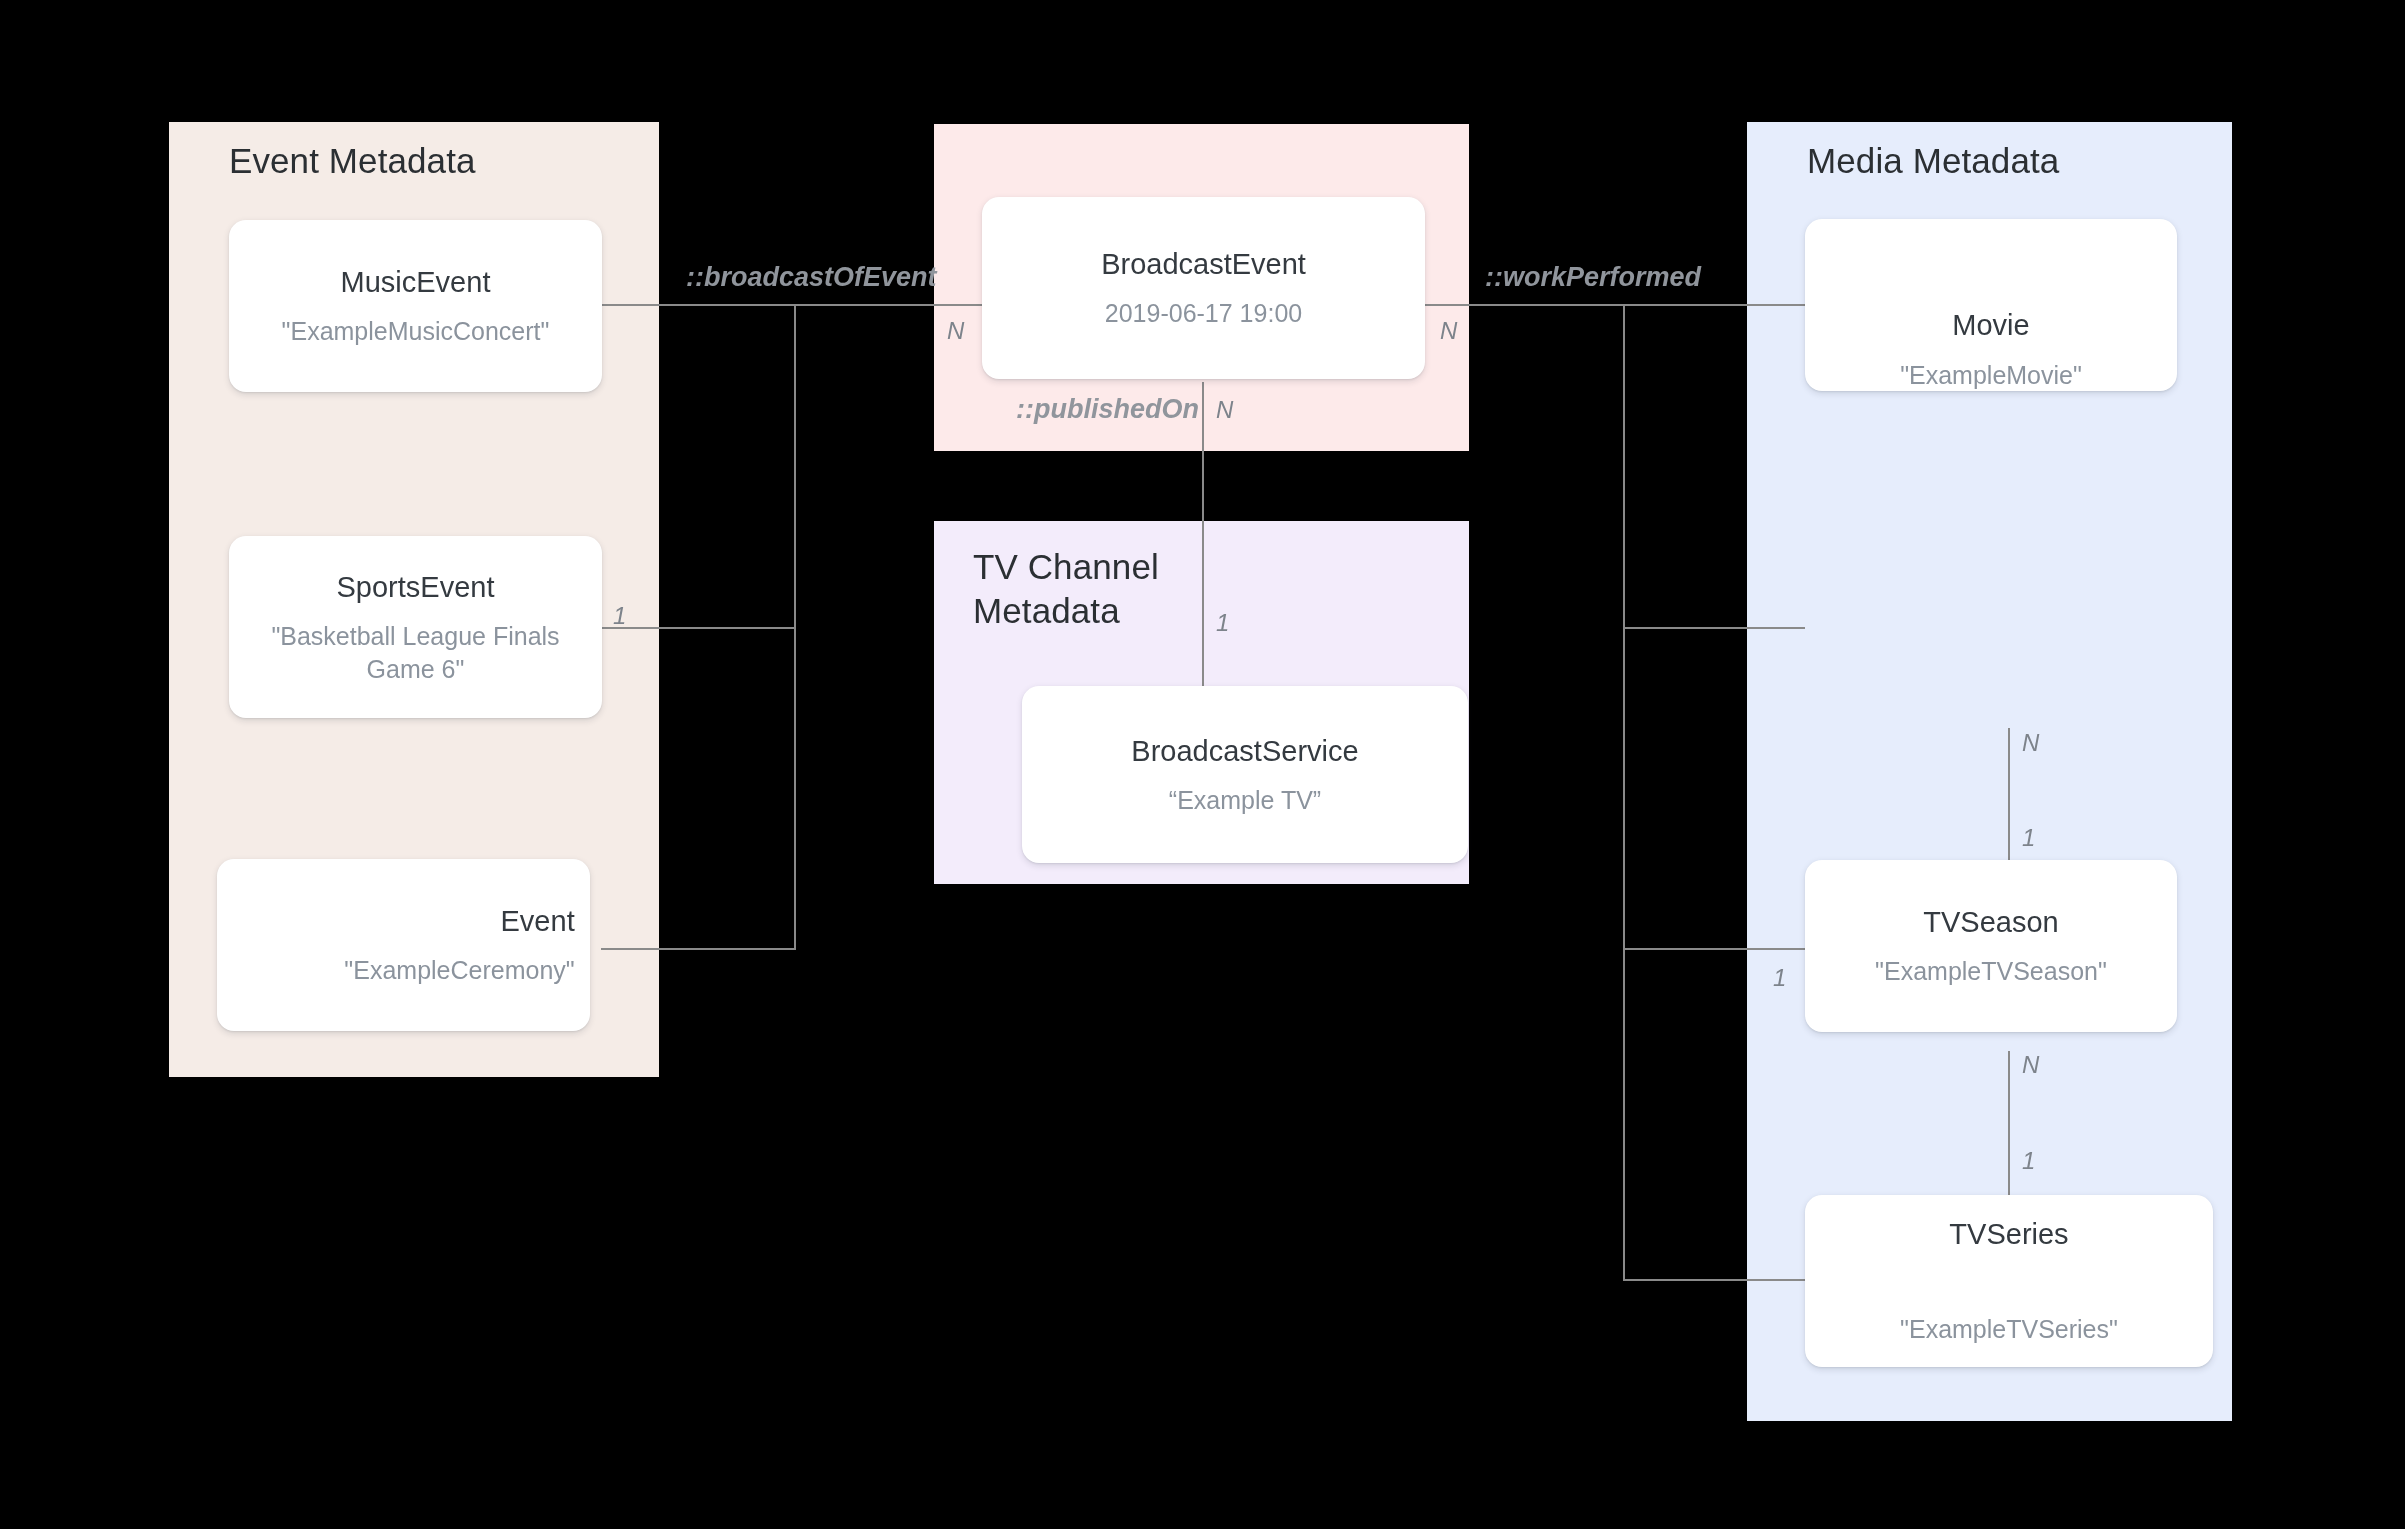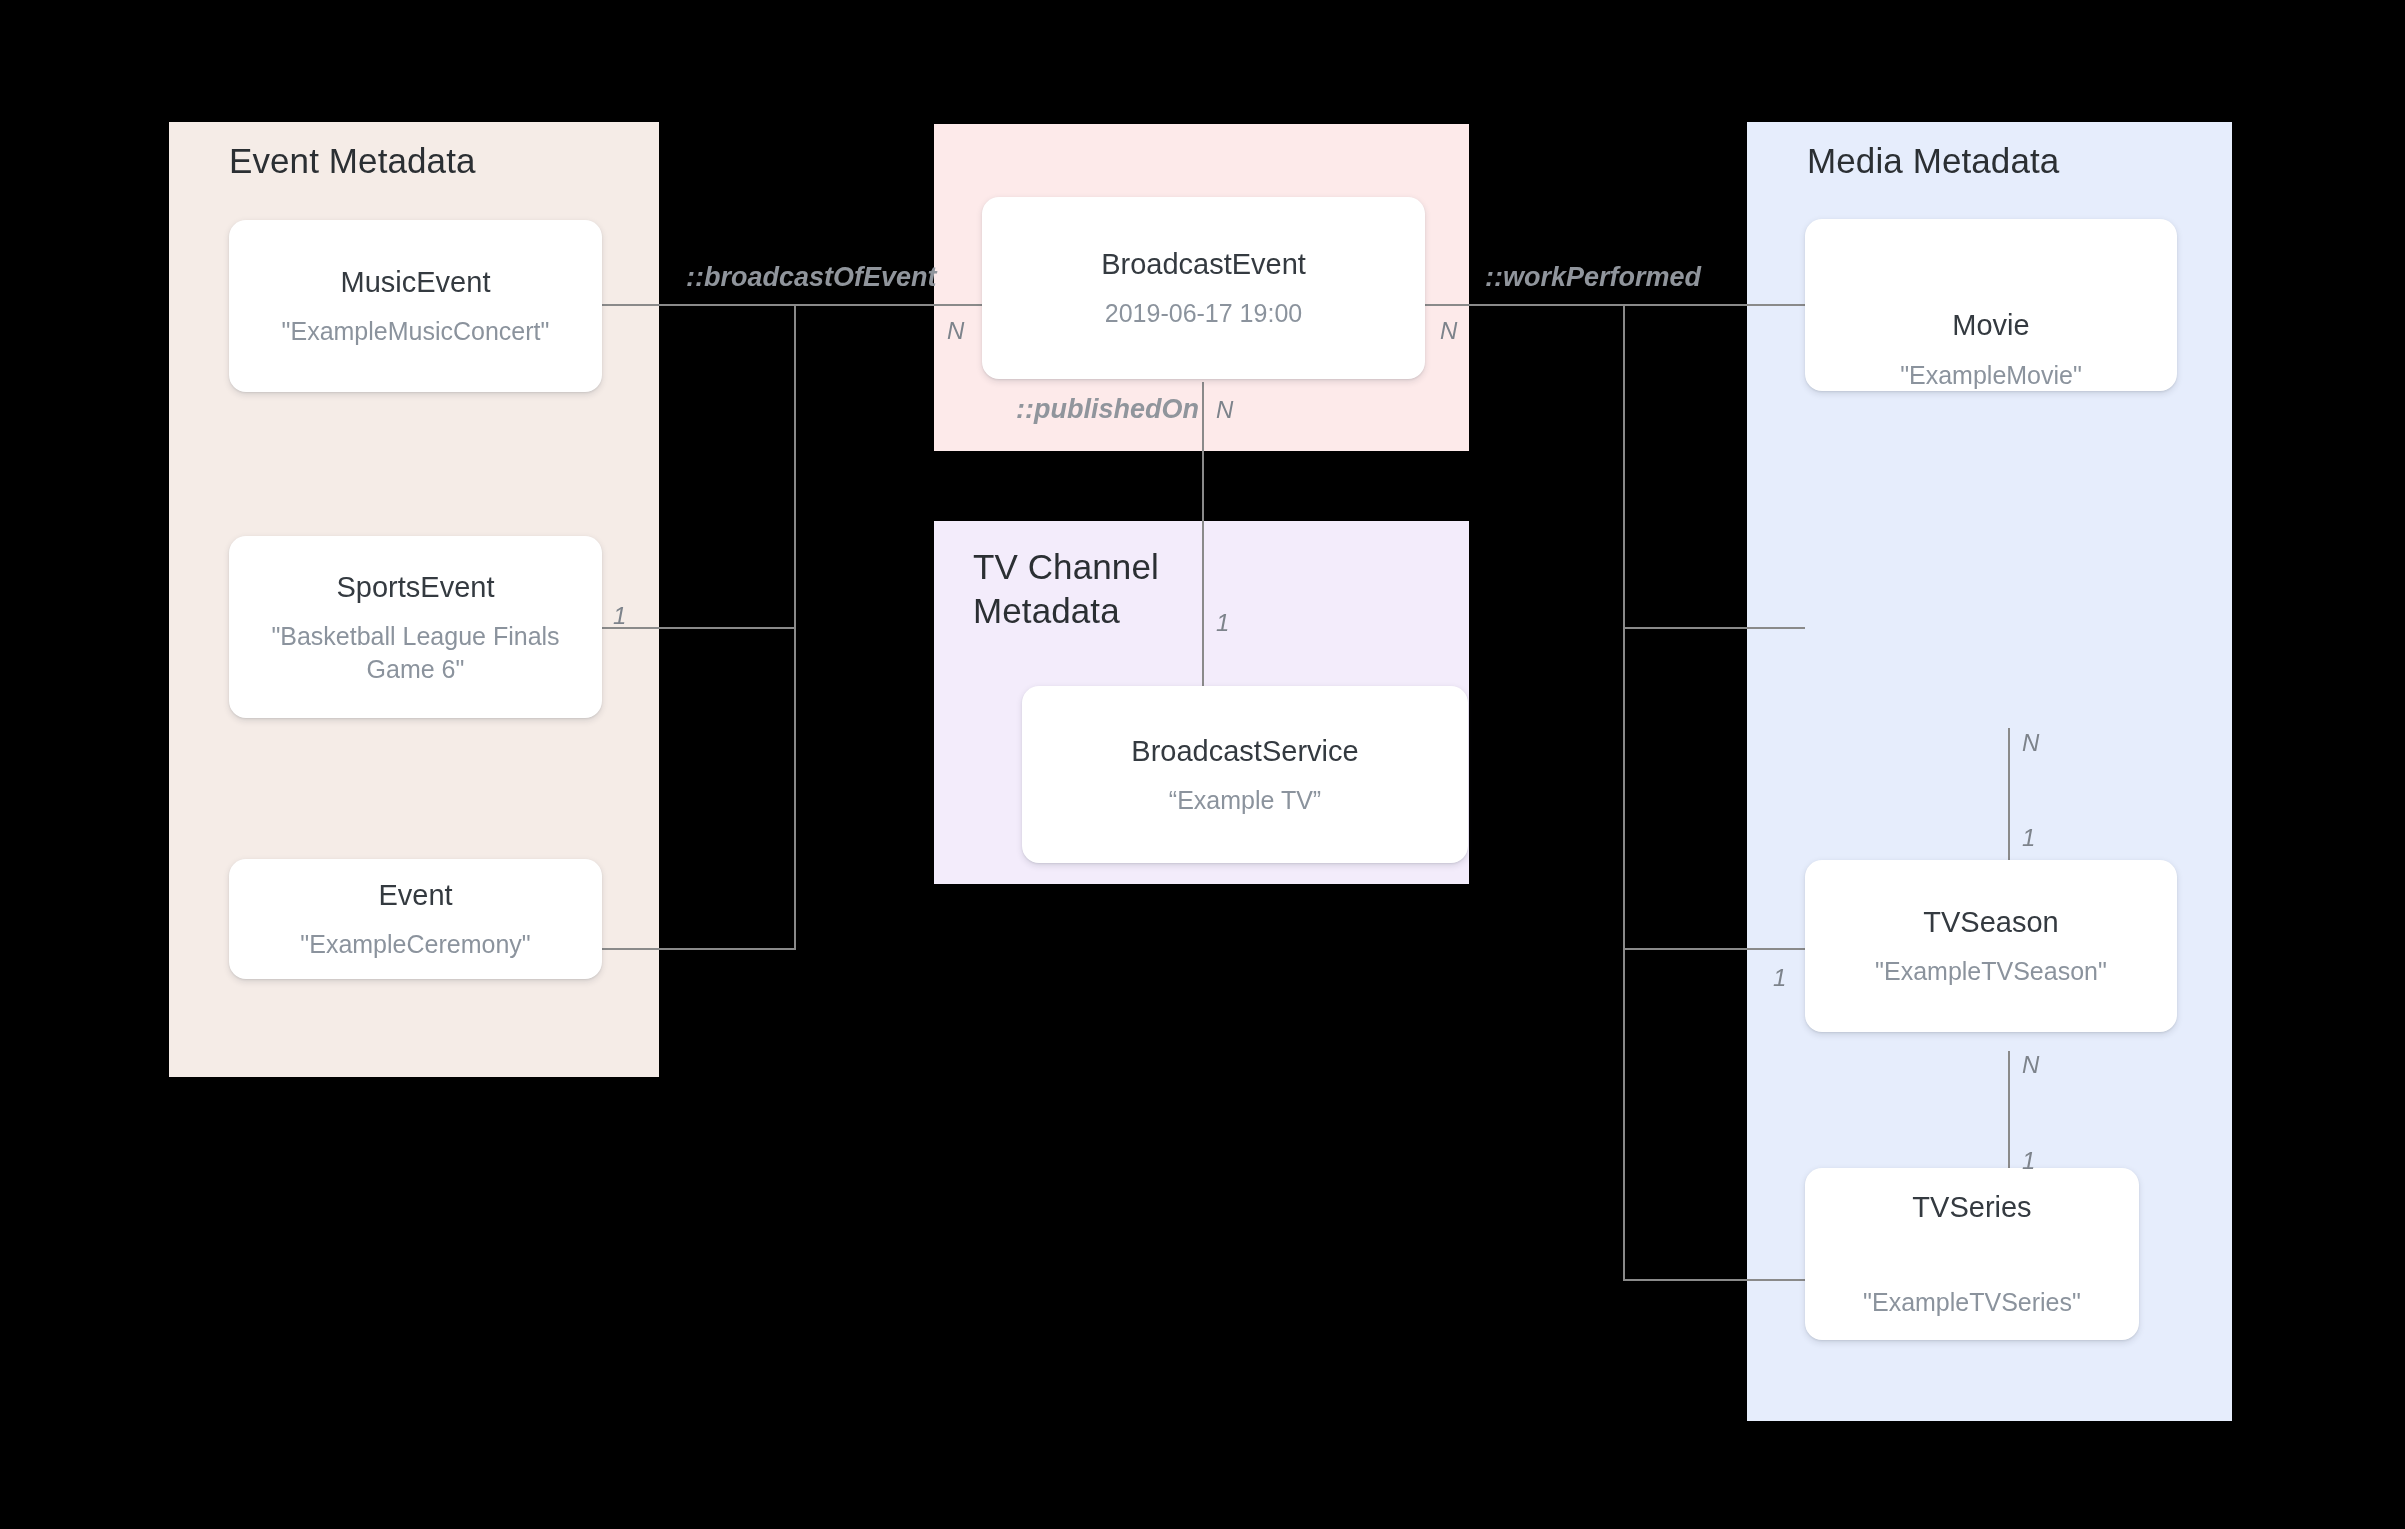--- a/index.html
+++ b/index.html
@@ -141,21 +141,21 @@
   <div class="card" style="left:229px; top:220px; width:373px; height:172px;">
     <div class="cls">MusicEvent</div>
     <div class="val">"ExampleMusicConcert"</div>
   </div>
 
   <div class="card" style="left:229px; top:536px; width:373px; height:182px;">
     <div class="cls">SportsEvent</div>
     <div class="val">"Basketball League Finals Game 6"</div>
   </div>
 
-  <div class="card" style="left:229px; top:859px; width:373px; height:120px;">
+  <div class="card" style="left:217px; top:859px; width:373px; height:172px;align-items:flex-end;">
     <div class="cls">Event</div>
     <div class="val">"ExampleCeremony"</div>
   </div>
 
   <div class="card" style="left:982px; top:197px; width:443px; height:182px;">
     <div class="cls">BroadcastEvent</div>
     <div class="val">2019-06-17 19:00</div>
   </div>
 
   <div class="card" style="left:978px; top:686px; width:446px; height:177px;margin-left:44px;">
@@ -167,21 +167,21 @@
     <div class="cls">Movie</div>
     <div class="val">"ExampleMovie"</div>
   </div>
 
 
   <div class="card" style="left:1805px; top:860px; width:372px; height:172px;">
     <div class="cls">TVSeason</div>
     <div class="val">"ExampleTVSeason"</div>
   </div>
 
-  <div class="card" style="left:1805px; top:1168px; width:334px; height:172px;gap:46px;">
+  <div class="card" style="left:1805px; top:1195px; width:408px; height:172px;gap:46px;">
     <div class="cls">TVSeries</div>
     <div class="val">"ExampleTVSeries"</div>
   </div>
 
   <div class="rel" style="left:686px; top:264px;">::broadcastOfEvent</div>
 
   <div class="rel" style="left:1016px; top:396px;">::publishedOn</div>
 
   <div class="rel" style="left:1485px; top:264px;">::workPerformed</div>
 

